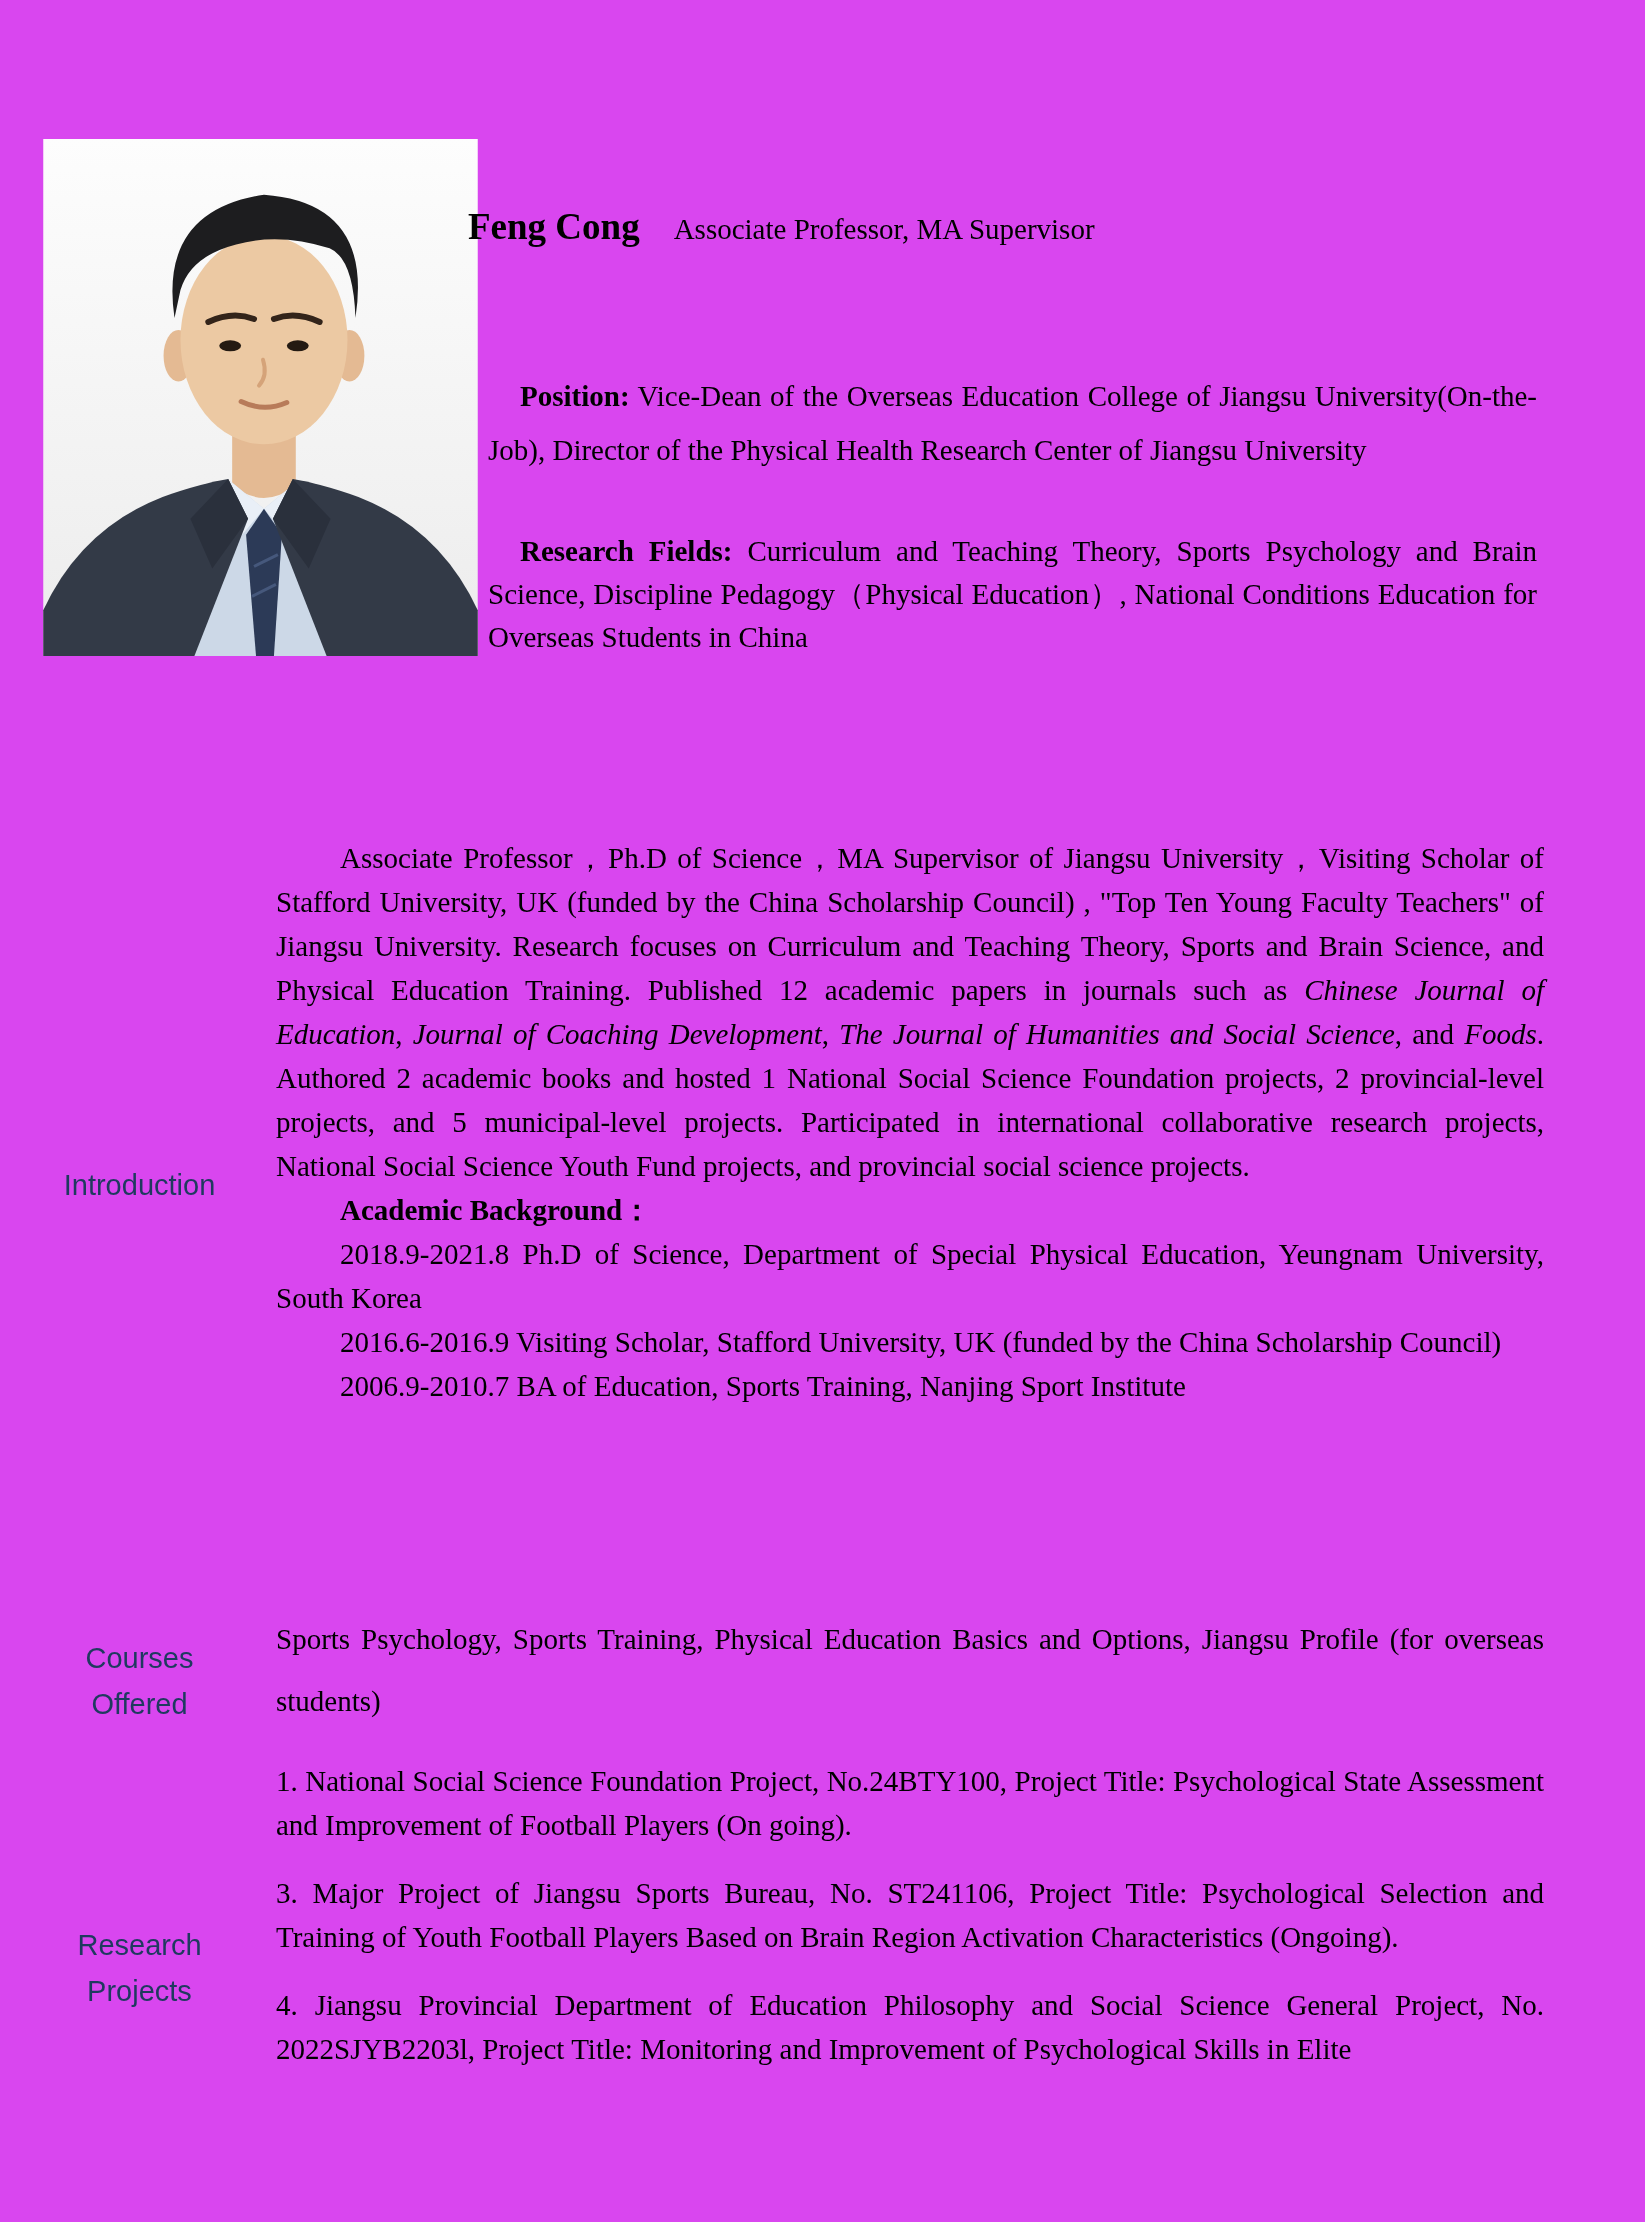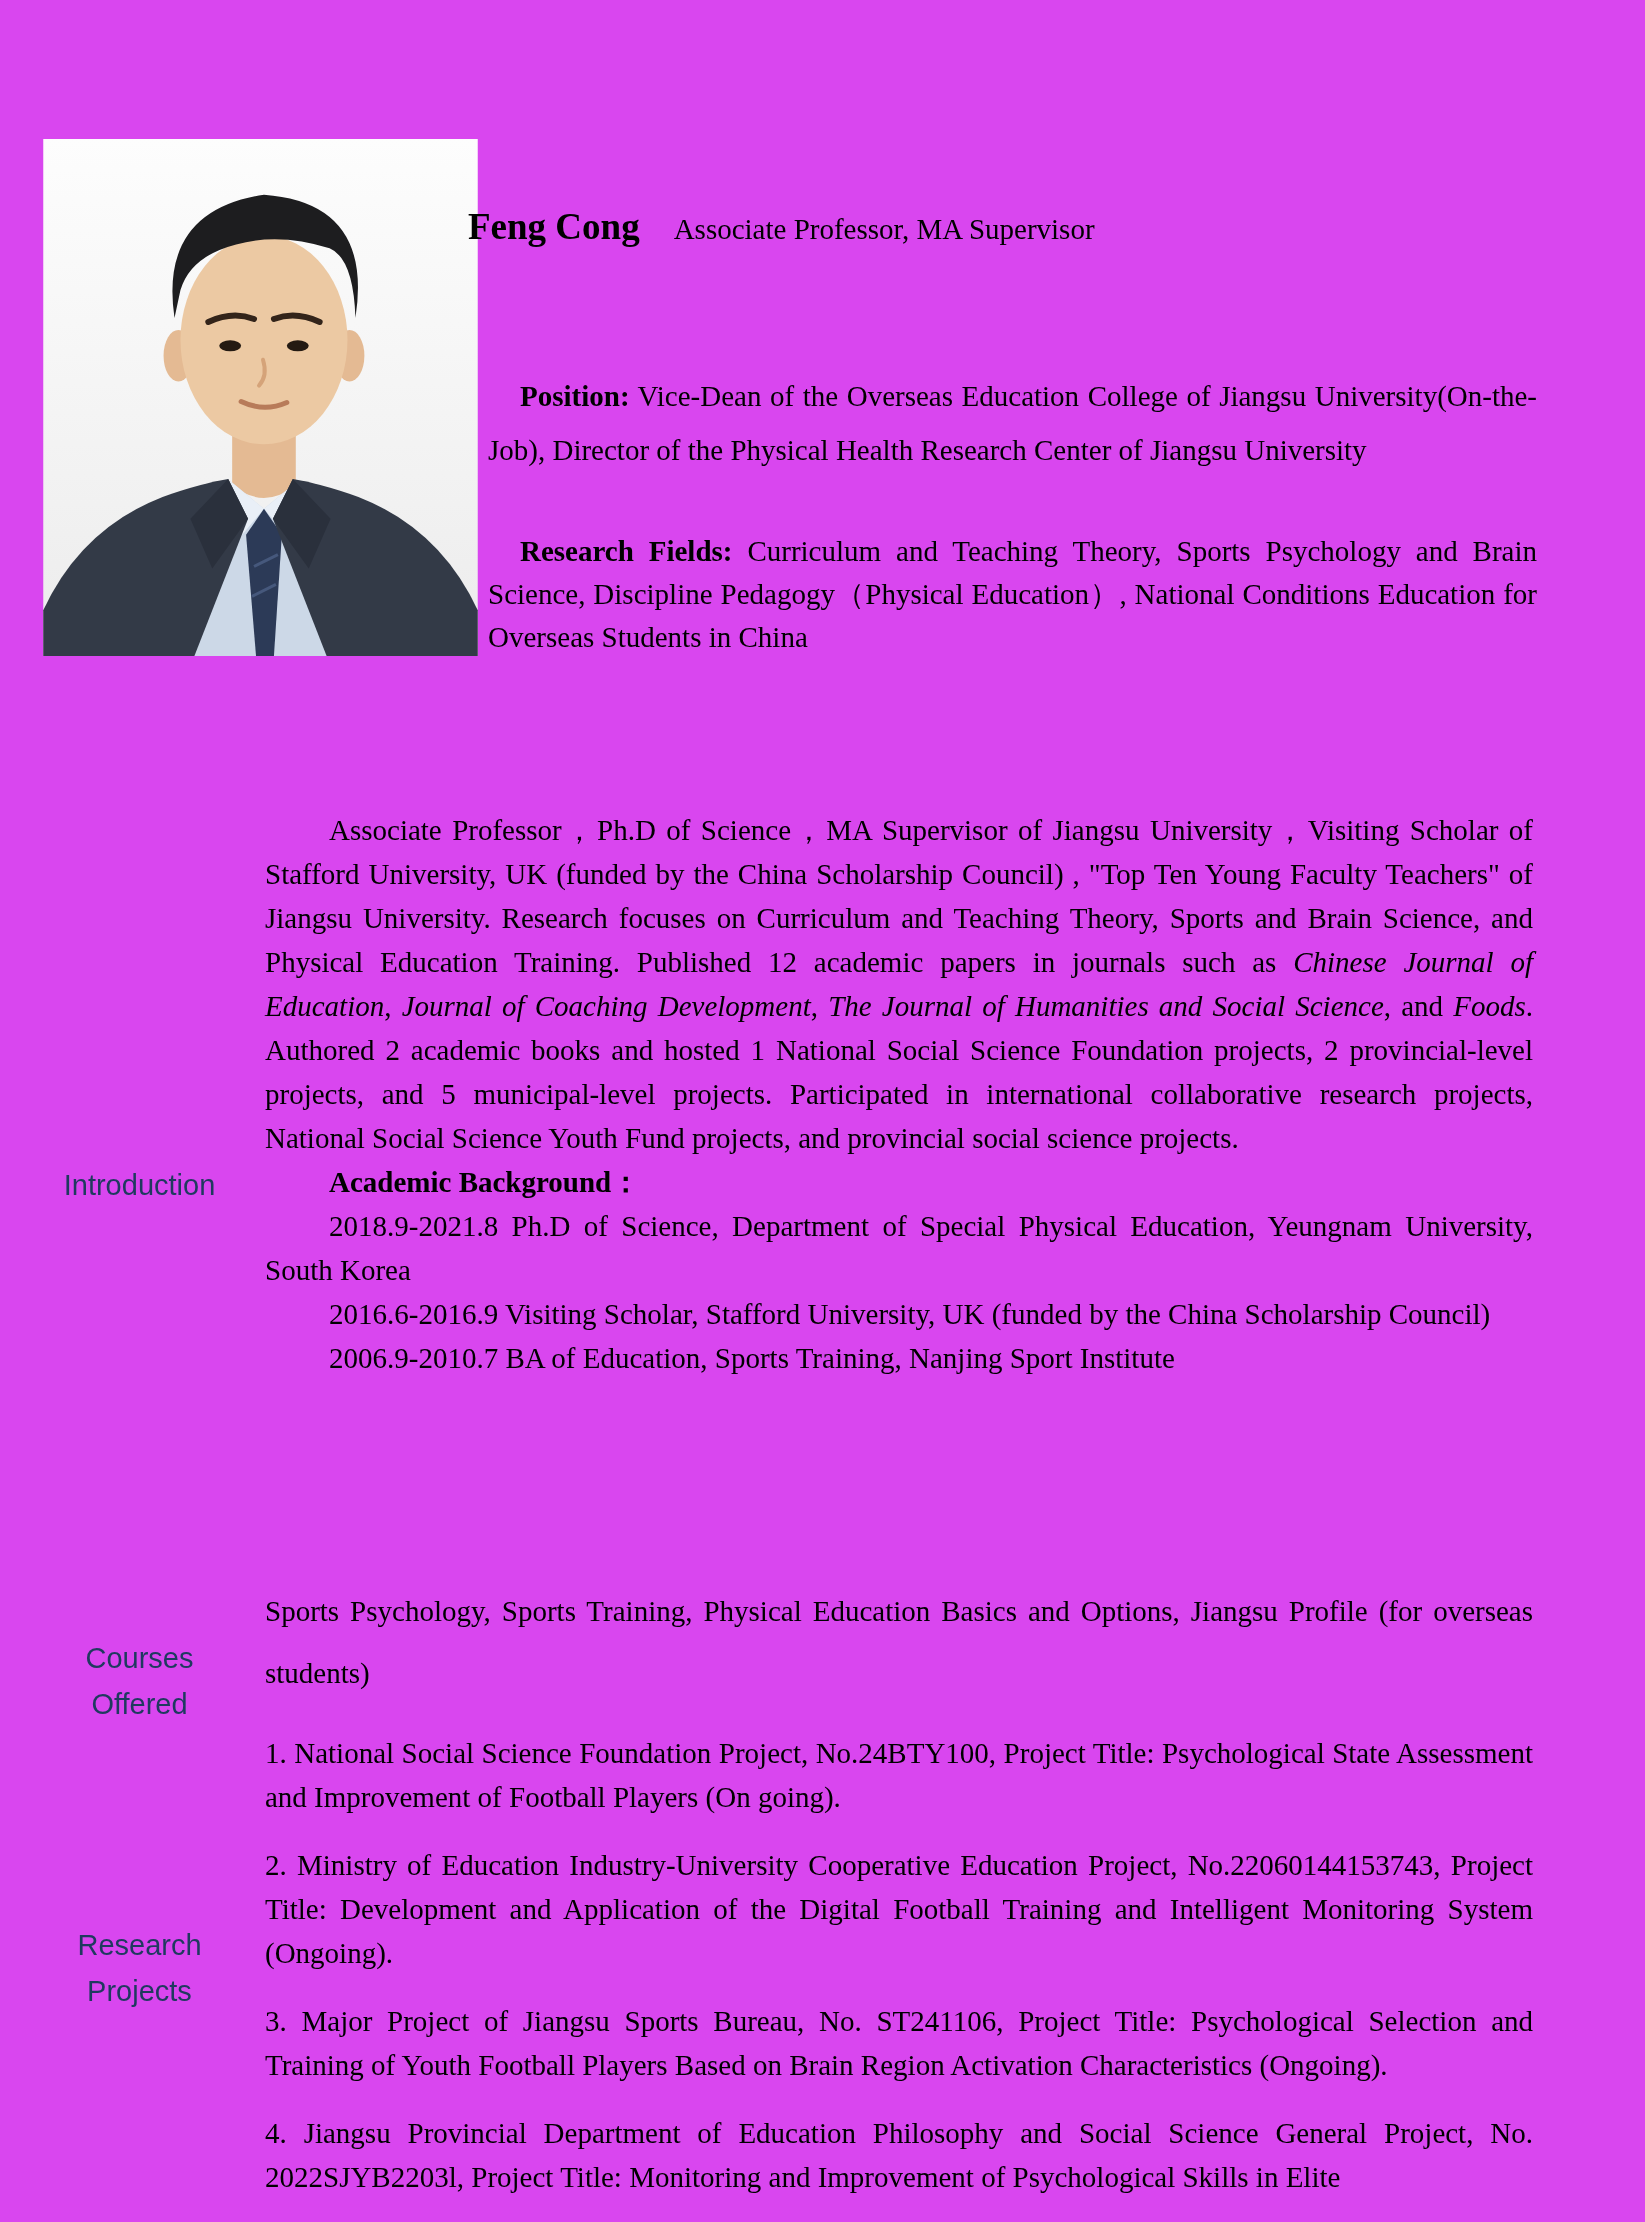--- a/index.html
+++ b/index.html
@@ -21,21 +21,21 @@
   
   .side-label{
     position:absolute;left:18px;width:243px;text-align:center;
     font-family:"Liberation Sans","DejaVu Sans",sans-serif;
     font-size:29px;line-height:46px;
   }
   #label-introduction{top:1162px;}
   #label-courses{top:1590px;margin-top:45px;}
   #label-projects{top:1922px;}
   
-  .content{position:absolute;left:265px;width:1268px;font-size:29px;}
+  .content{position:absolute;left:276px;width:1268px;font-size:29px;margin-top:28px;}
   #intro-content{top:808px;line-height:44px;}
   #intro-content p{margin:0;text-indent:64px;text-align:justify;}
   #courses-content{top:1580px;line-height:62px;text-align:justify;}
   #projects-content{top:1731px;line-height:44px;}
   #projects-content p{margin:0 0 24px 0;text-align:justify;}
   b{font-weight:bold;}
 </style>
 </head>
 <body>
 
@@ -111,19 +111,18 @@
     <p><b>Academic Background：</b></p>
     <p>2018.9-2021.8 Ph.D of Science, Department of Special Physical Education, Yeungnam University, South Korea</p>
     <p>2016.6-2016.9 Visiting Scholar, Stafford University, UK (funded by the China Scholarship Council)</p>
     <p>2006.9-2010.7 BA of Education, Sports Training, Nanjing Sport Institute</p>
   </div>
 
   <div class="content" id="courses-content">Sports Psychology, Sports Training, Physical Education Basics and Options, Jiangsu Profile (for overseas students)</div>
 
   <div class="content" id="projects-content">
     <p>1. National Social Science Foundation Project, No.24BTY100, Project Title: Psychological State Assessment and Improvement of Football Players (On going).</p>
-    <p>2. Ministry of Education Industry-University Cooperative Education Project, No.22060144153743, Project Title: Development and Application of the Digital Football Training and Intelligent Monitoring System (Ongoing).</p>
     <p>3. Major Project of Jiangsu Sports Bureau, No. ST241106, Project Title: Psychological Selection and Training of Youth Football Players Based on Brain Region Activation Characteristics (Ongoing).</p>
     <p>4. Jiangsu Provincial Department of Education Philosophy and Social Science General Project, No. 2022SJYB2203l, Project Title: Monitoring and Improvement of Psychological Skills in Elite</p>
   </div>
 
 </div>
 
 
 </body></html>

